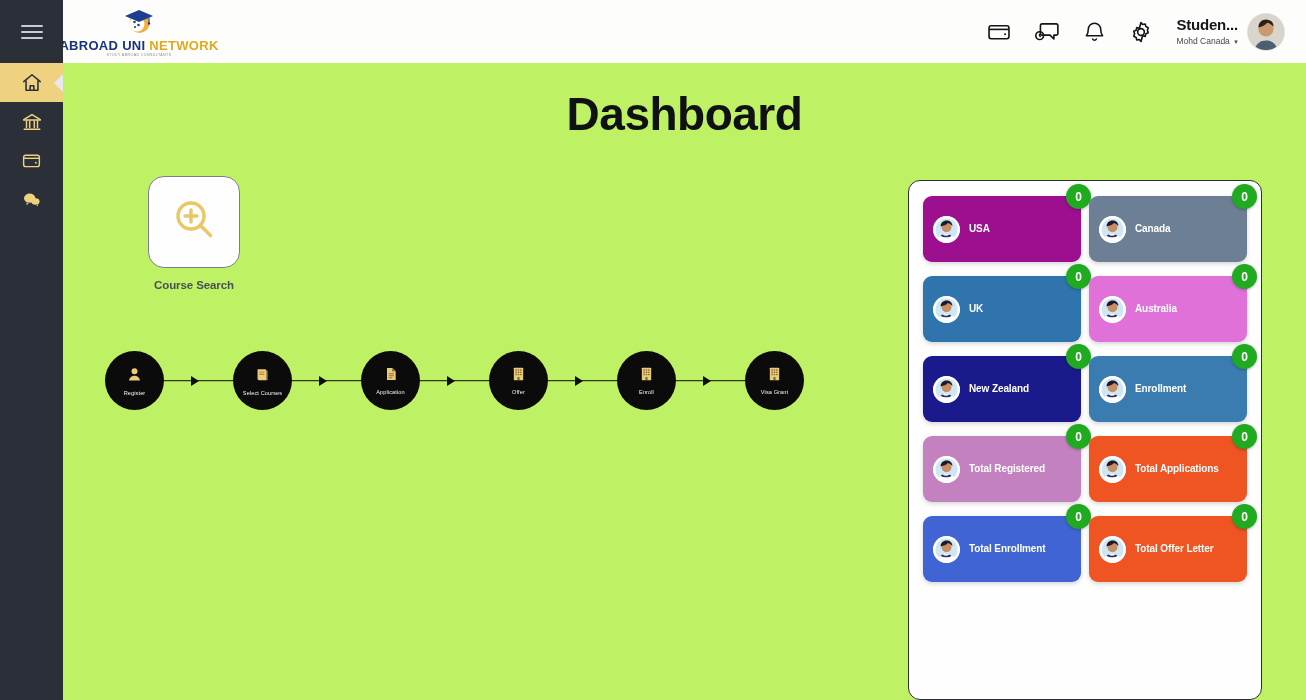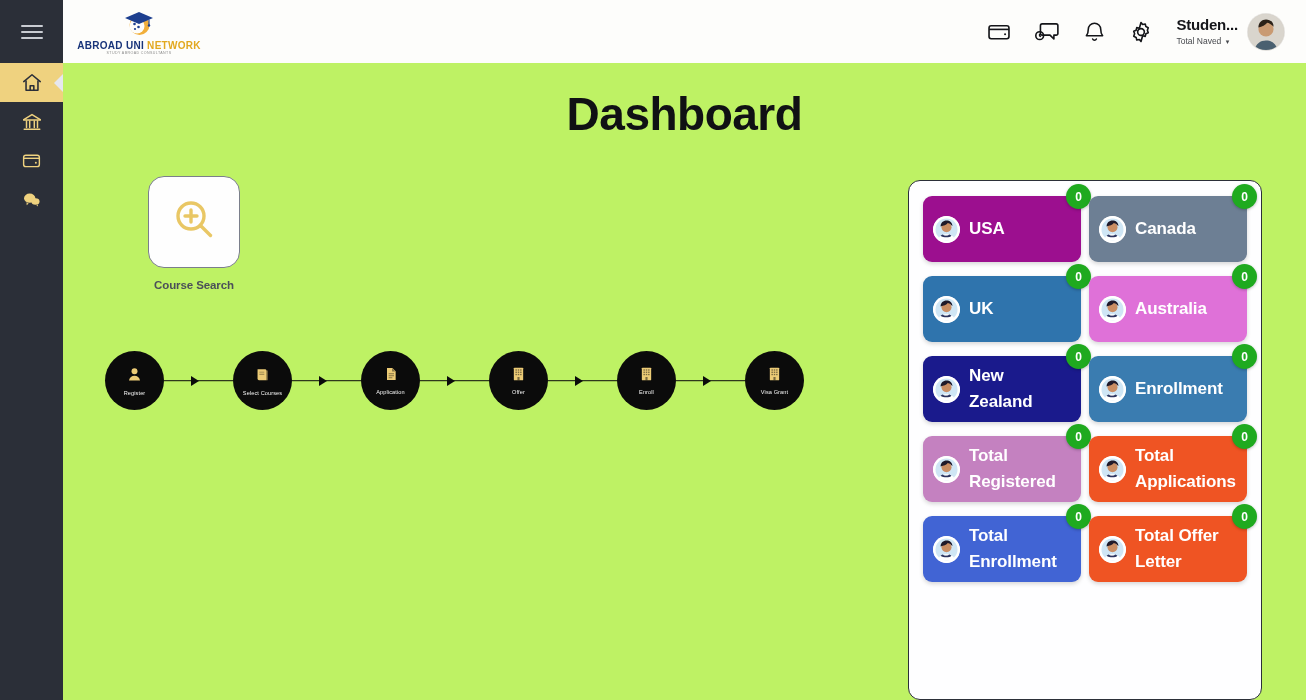--- a/index.html
+++ b/index.html
@@ -52,21 +52,21 @@
   
   .header {
     height: 63px; background: #fdfdfb;
     display: flex; align-items: center;
     padding: 0 22px 0 28px;
     flex: 0 0 63px;
   }
   .logo { display: flex; flex-direction: column; align-items: center; width: 96px; }
   .logo-mark { position: relative; width: 46px; height: 30px; }
   .logo-text {
-    font-size: 10px; font-weight: bold; letter-spacing: .3px;
+    font-size: 13px; font-weight: bold; letter-spacing: .3px;
     white-space: nowrap; margin-top: 1px;
   }
   .logo-text .blue { color: #18347a; }
   .logo-text .gold { color: #e2a81f; }
   .logo-sub { font-size: 3.6px; color: #8b8b8b; letter-spacing: .4px; white-space: nowrap; }
 
   .header-spacer { flex: 1; }
   .header-icons { display: flex; align-items: center; gap: 21px; }
   .hicon { cursor: pointer; display: flex; align-items: center; }
 
@@ -165,21 +165,21 @@
     box-shadow: 0 2px 4px rgba(0,0,0,.16);
   }
   .stat-avatar {
     width: 27px; height: 27px; border-radius: 50%;
     background: #ffffff;
     flex: 0 0 27px;
     display: flex; align-items: flex-end; justify-content: center;
     overflow: hidden;
   }
   .stat-label {
-    color: #ffffff; font-size: 17px; font-weight: bold;
+    color: #ffffff; font-size: 10px; font-weight: bold;
     line-height: 1.55; letter-spacing: -.1px;
   }
   .badge {
     position: absolute; top: -12px; right: -10px;
     width: 25px; height: 25px; border-radius: 50%;
     background: #1faa1f;
     color: #fff; font-size: 12px; font-weight: bold;
     display: flex; align-items: center; justify-content: center;
     box-shadow: 0 1px 3px rgba(0,0,0,.25);
   }
@@ -291,21 +291,21 @@
             <circle cx="12" cy="12" r="3.1"></circle>
             <path d="M12 3.2l1.5 1.9 2.4-.5.6 2.4 2.2 1-.8 2.3.8 2.3-2.2 1-.6 2.4-2.4-.5L12 20.8l-1.5-1.9-2.4.5-.6-2.4-2.2-1 .8-2.3-.8-2.3 2.2-1 .6-2.4 2.4.5z"></path>
           </svg>
         </span>
       </div>
 
       <div class="user-block">
         <div class="user-text">
           <div class="user-name">Studen...</div>
           <div class="user-sub">
-            <span>Total Naved</span>
+            <span>Mohd Canada</span>
             <span class="caret">▾</span>
           </div>
         </div>
         <div class="avatar">
           <svg width="36" height="36" viewBox="0 0 36 36">
             <rect width="36" height="36" fill="#d9d5cd"></rect>
             <circle cx="18" cy="15" r="7.6" fill="#c99a72"></circle>
             <path d="M10.4 13.4c0-5 3.4-8 7.6-8s7.6 2.6 7.6 7.4c-1.6-1.4-3.6-3.6-6.4-4-1.6 2.4-5.2 3.8-8.8 4.6z" fill="#2b2118"></path>
             <path d="M6.5 36c1.2-6.4 6-9.6 11.5-9.6S28.3 29.6 29.5 36z" fill="#4a6070"></path>
           </svg>

